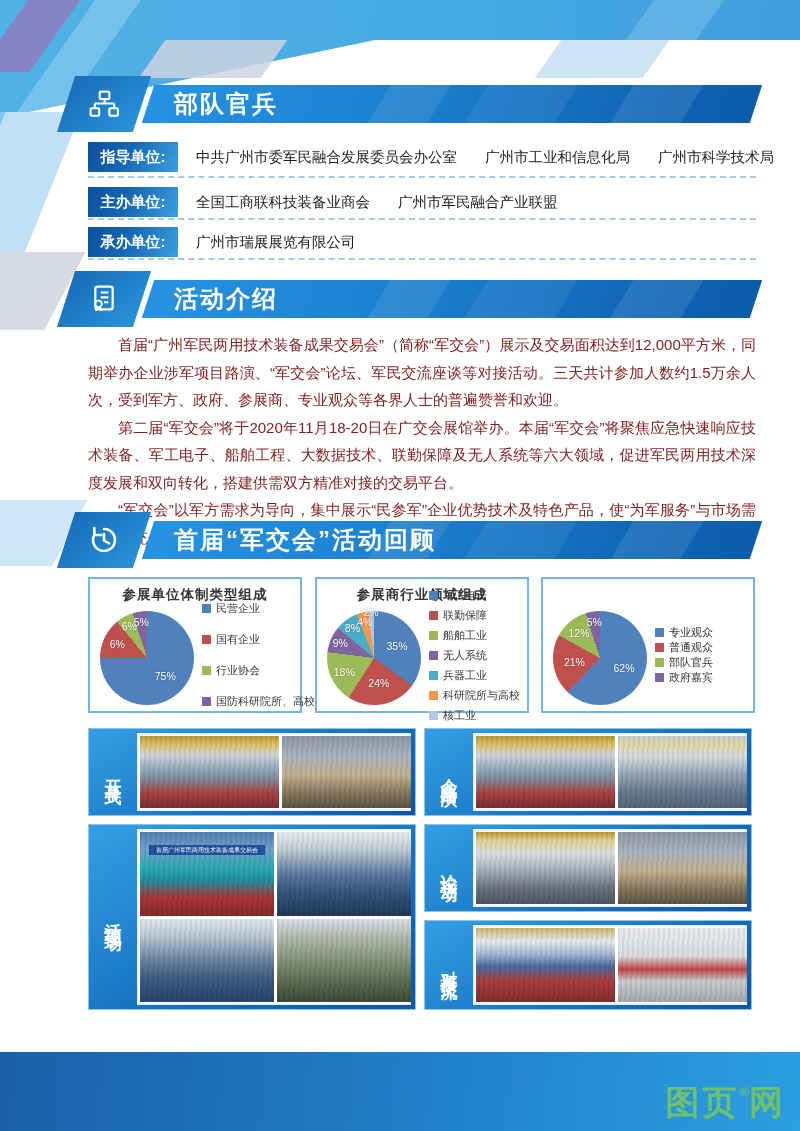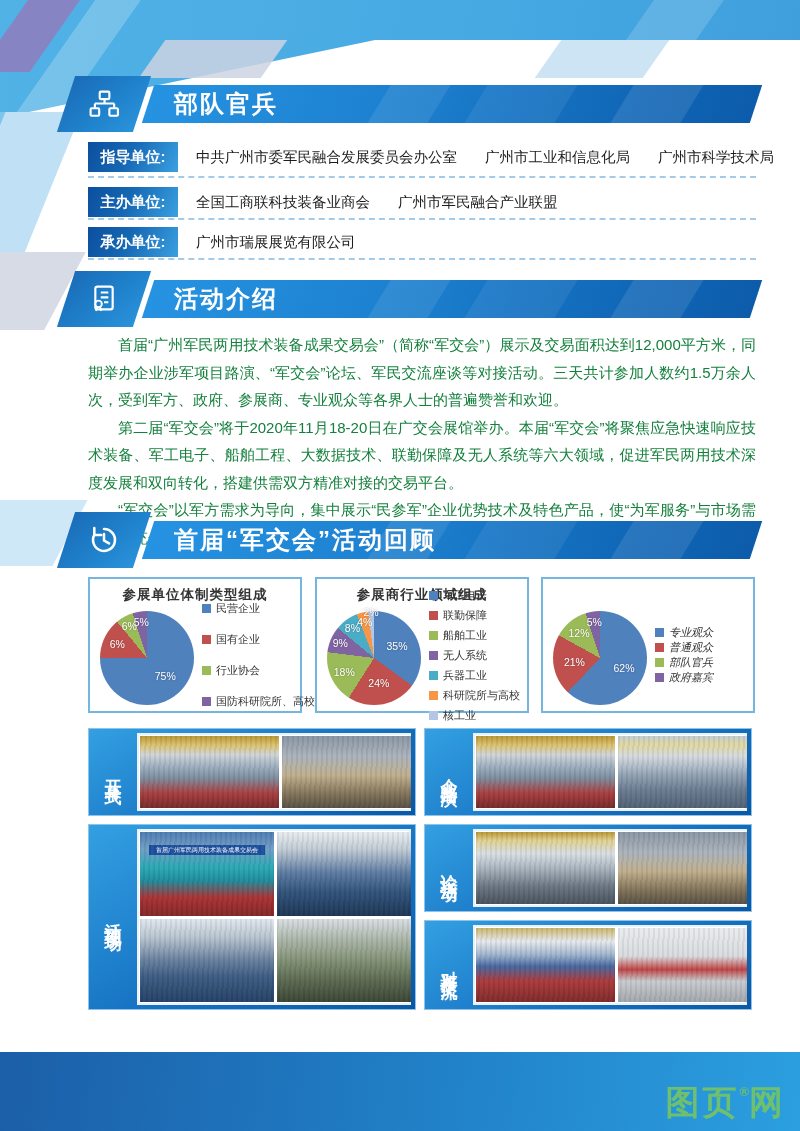--- a/index.html
+++ b/index.html
@@ -33,21 +33,21 @@
   .hdr-strip .s2{left:54%;width:90px;background:rgba(255,255,255,.07);}
   .hdr-strip .s3{left:78%;width:70px;background:rgba(255,255,255,.10);}
   .hdr-title{position:absolute;left:174px;top:9px;height:38px;line-height:38px;color:#fff;font-size:24px;font-weight:bold;letter-spacing:2px;}
   
   .org-row{position:absolute;left:88px;width:668px;height:30px;display:flex;align-items:center;}
   .org-label{width:90px;height:30px;flex:0 0 90px;display:flex;align-items:center;justify-content:center;
     background:linear-gradient(115deg,#0b4f9e 0%,#1668b4 45%,#3aa0e0 100%);color:#fff;font-size:15px;font-weight:bold;}
   .org-items{margin-left:18px;display:flex;gap:28px;font-size:14.5px;color:#1c1c1c;white-space:nowrap;}
   .dash{position:absolute;left:88px;width:668px;border-bottom:2px dashed #a3cbe9;}
   
-  .intro-text{position:absolute;left:88px;top:331px;width:668px;font-size:15px;line-height:27.5px;color:#15803d;text-align:justify;}
+  .intro-text{position:absolute;left:88px;top:331px;width:668px;font-size:15px;line-height:27.5px;color:#7f1d1d;text-align:justify;}
   .intro-text p{margin:0;text-indent:2em;}
   
   .chart-box{position:absolute;top:577px;width:214px;height:136px;background:#fff;border:2px solid #74b6e0;box-sizing:border-box;}
   .c-title{margin-top:7px;text-align:center;font-size:13.5px;font-weight:bold;color:#333;letter-spacing:1px;}
   .pie{position:absolute;left:10px;top:32px;width:94px;height:94px;border-radius:50%;}
   .pie-label{position:absolute;transform:translate(-50%,-50%);color:#fff;font-size:10.5px;text-shadow:0 0 2px rgba(0,0,0,.35);}
   .legend{position:absolute;left:112px;right:4px;top:26px;bottom:6px;display:flex;flex-direction:column;justify-content:center;text-align:center;}
   .legend-item{display:flex;align-items:center;gap:5px;}
   .swatch{width:9px;height:9px;flex:0 0 9px;display:inline-block;}
   .ltext{font-size:11px;color:#333;white-space:nowrap;}
@@ -247,21 +247,21 @@
       </div>
     </div>
 </div>
 <div class="chart-box" style="left:541px">
   <div class="pie" style="background: conic-gradient(rgb(79, 129, 189) 0%, rgb(79, 129, 189) 62%, rgb(192, 80, 77) 62%, rgb(192, 80, 77) 83%, rgb(155, 187, 89) 83%, rgb(155, 187, 89) 95%, rgb(128, 100, 162) 95%, rgb(128, 100, 162) 100%);">
       <div class="pie-label" style="left: 71.0347px; top: 56.516px;">62%</div>
       <div class="pie-label" style="left: 21.4683px; top: 51.0438px;">21%</div>
       <div class="pie-label" style="left: 26.0288px; top: 21.6501px;">12%</div>
       <div class="pie-label" style="left: 41.2651px; top: 10.7913px;">5%</div>
     </div>
-  <div class="legend" style="gap: 0; font-style: italic;">
+  <div class="legend" style="gap: 0;">
       <div class="legend-item">
         <span class="swatch" style="background: rgb(79, 129, 189);"></span>
         <span class="ltext">专业观众</span>
       </div>
       <div class="legend-item">
         <span class="swatch" style="background: rgb(192, 80, 77);"></span>
         <span class="ltext">普通观众</span>
       </div>
       <div class="legend-item">
         <span class="swatch" style="background: rgb(155, 187, 89);"></span>

